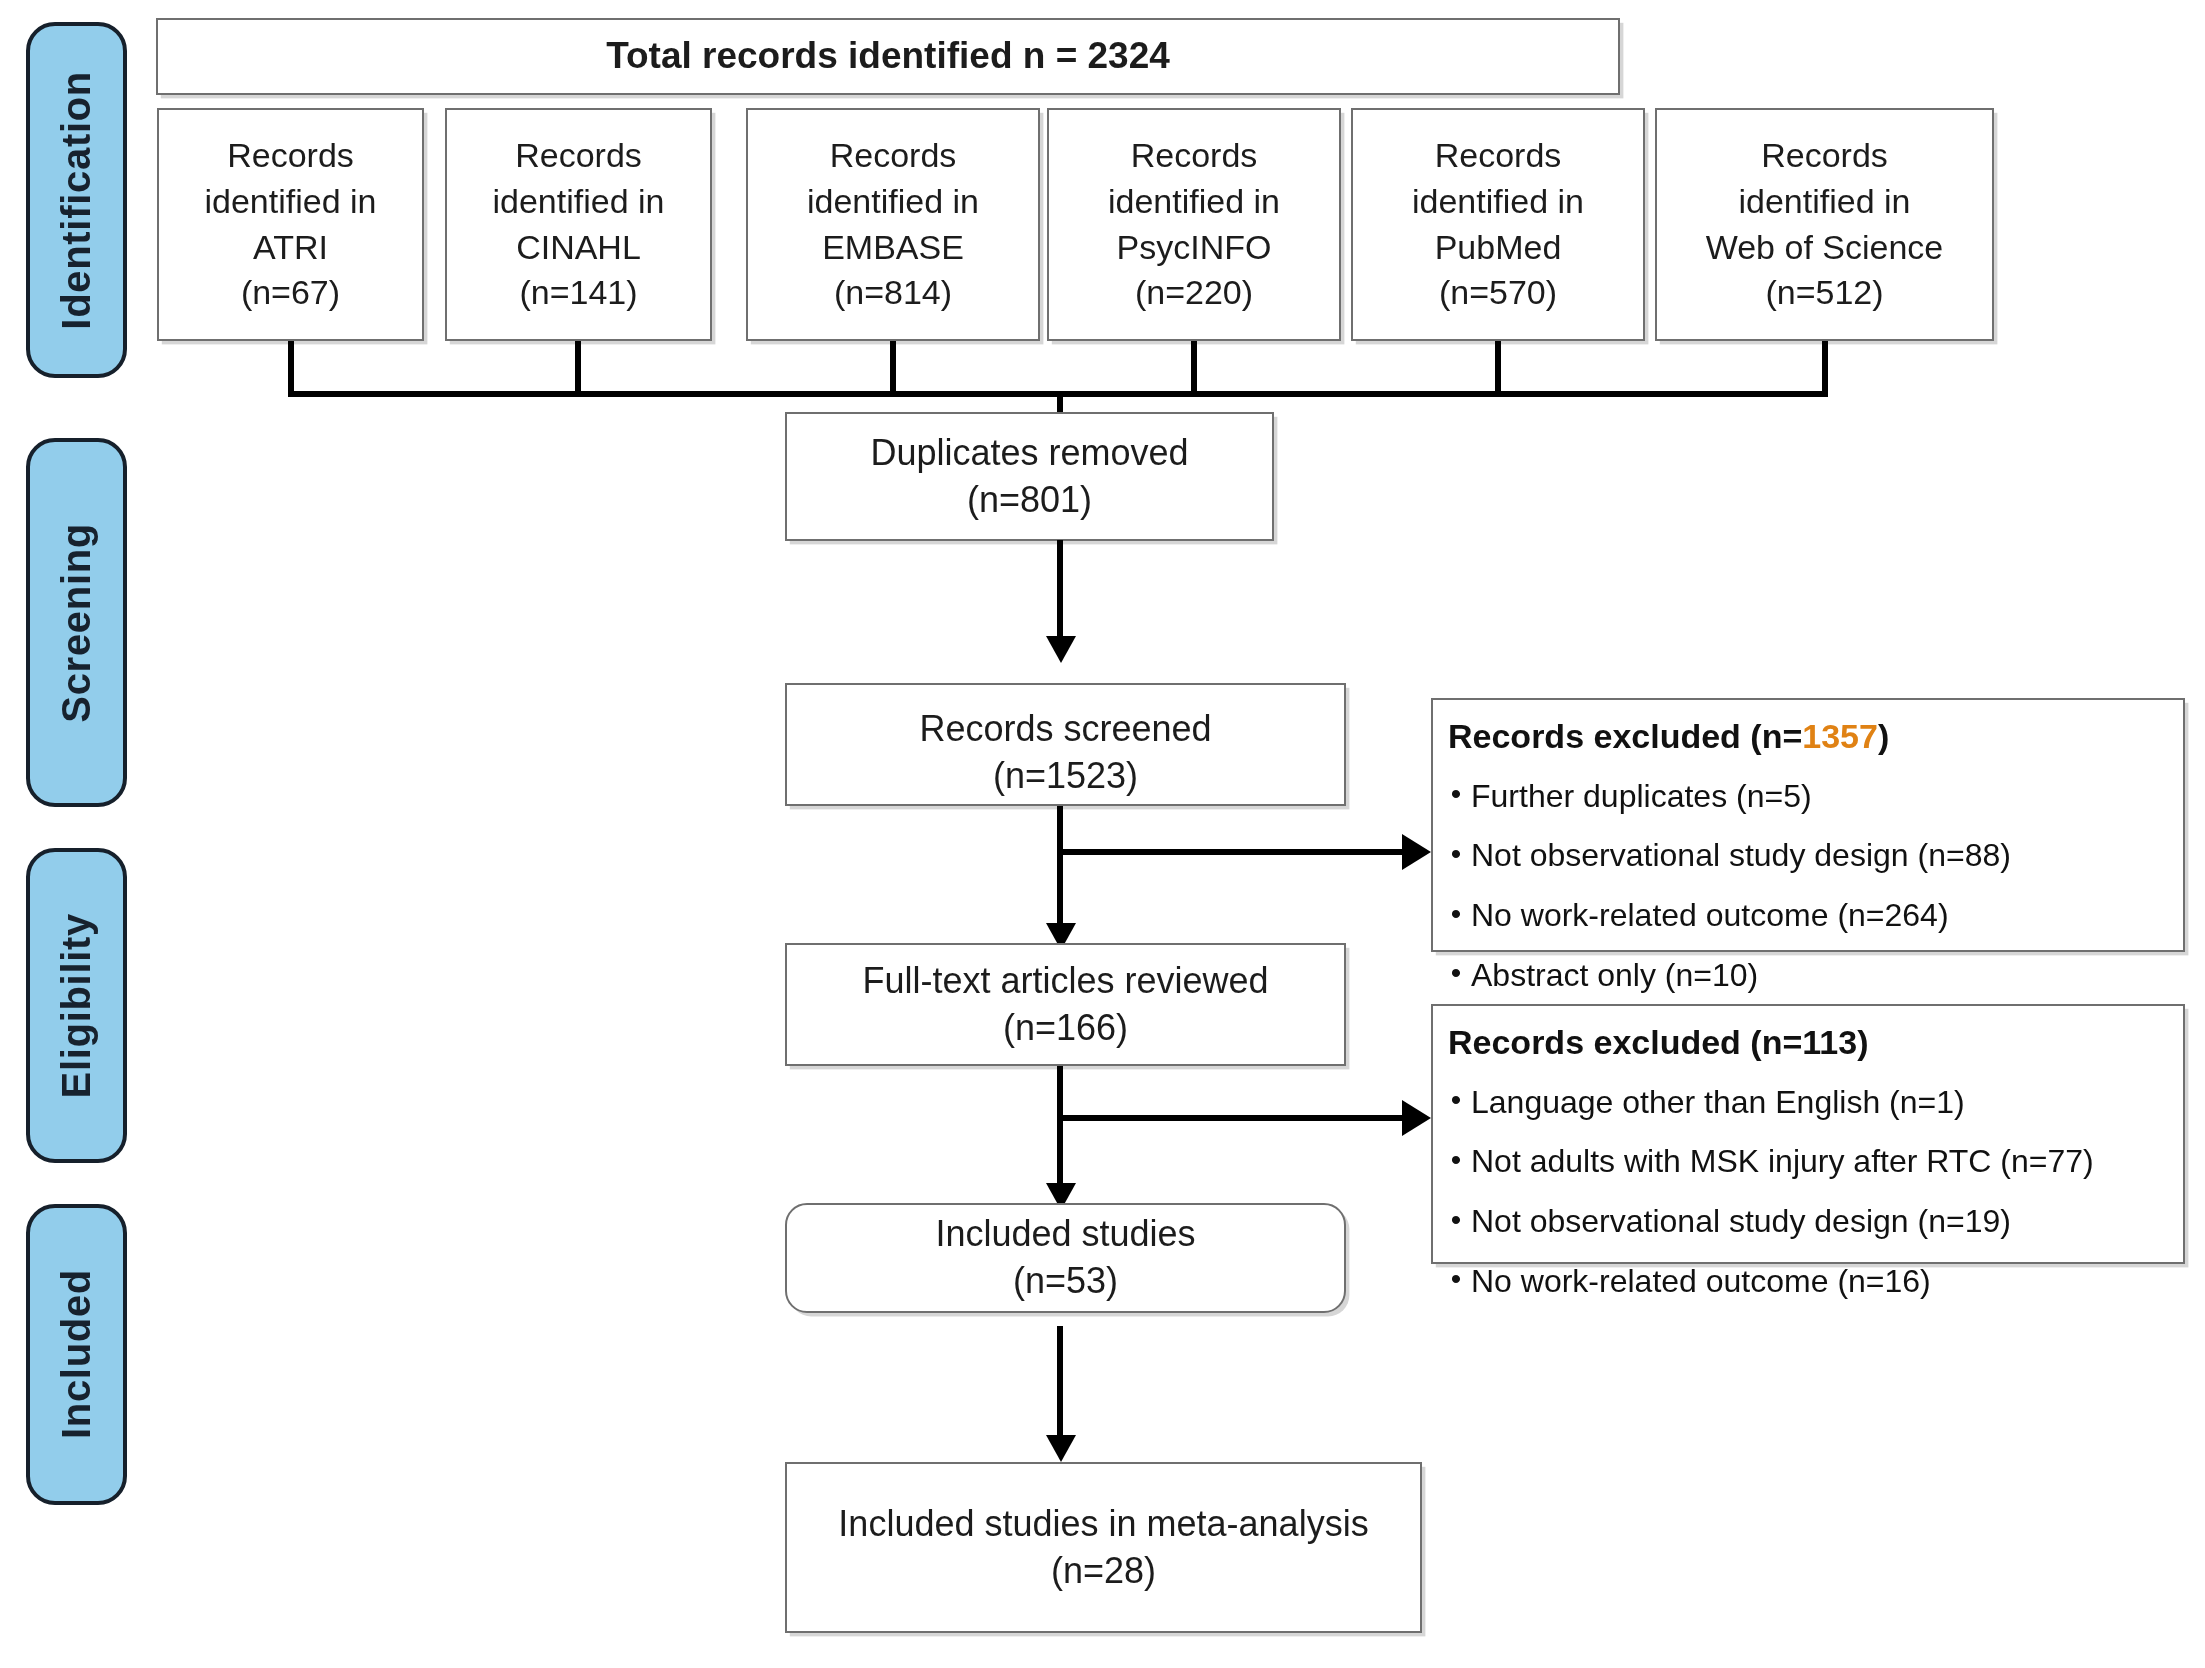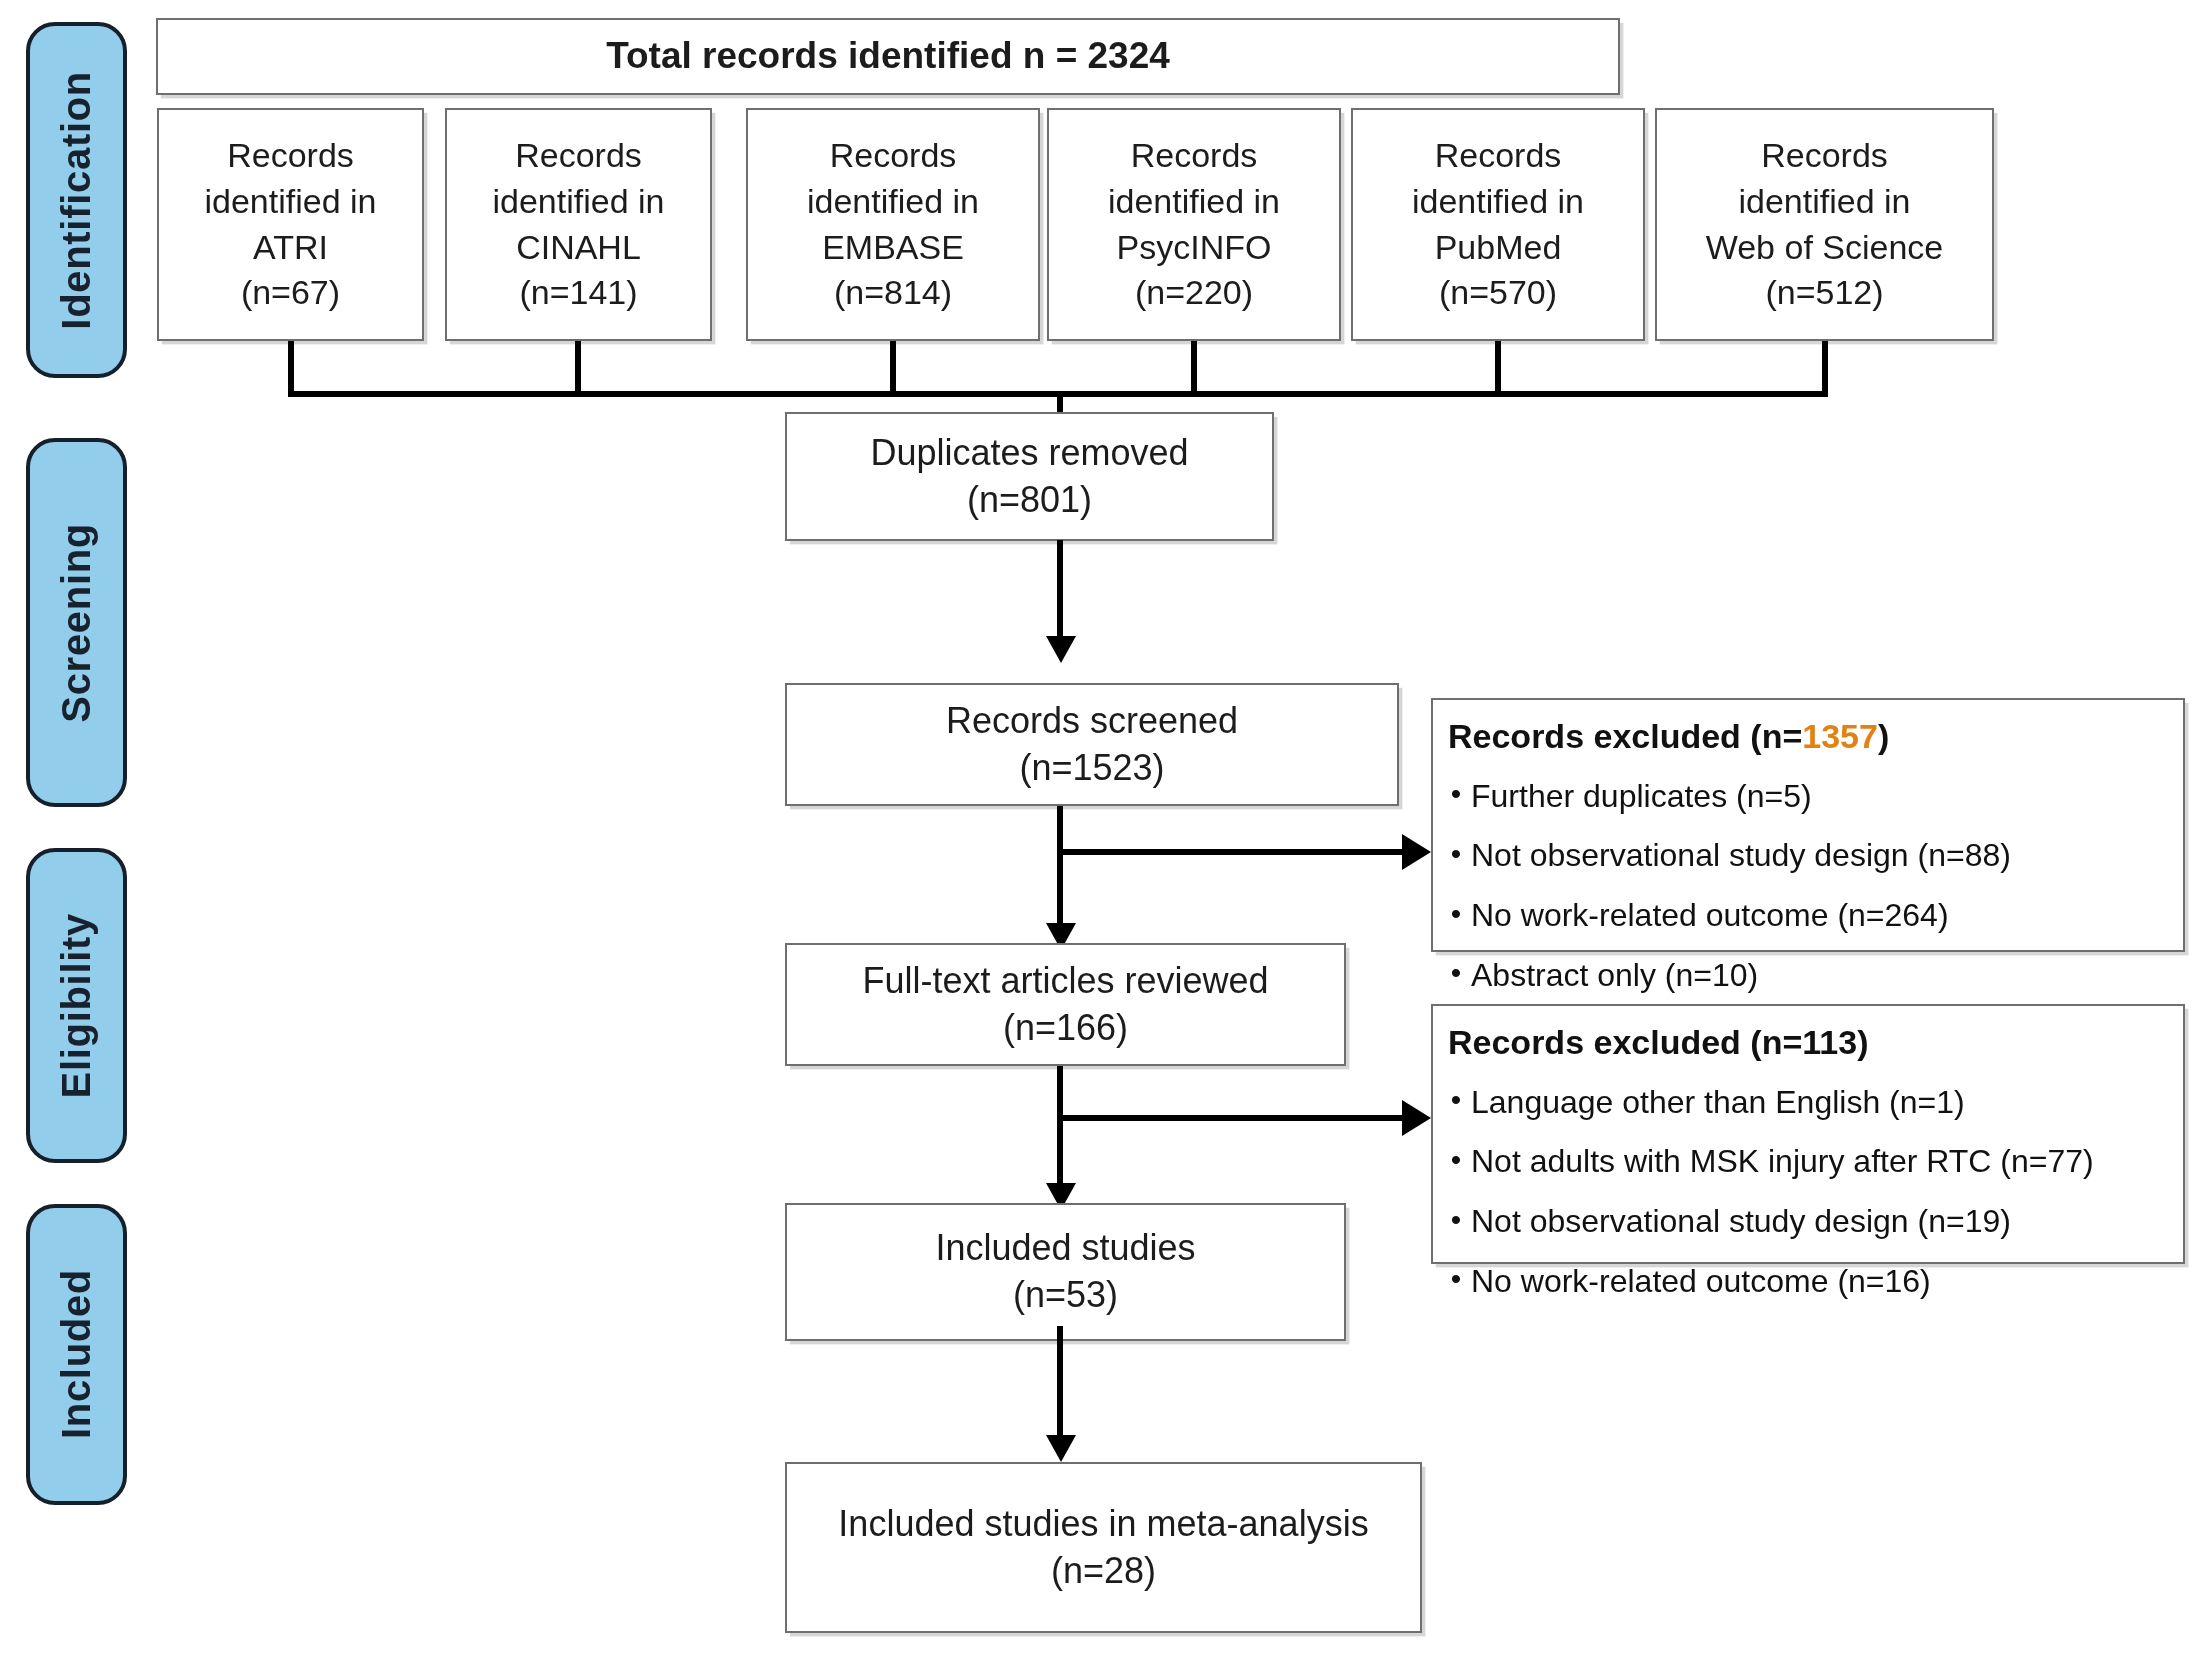--- a/index.html
+++ b/index.html
@@ -213,21 +213,21 @@
   <div class="box" style="left:785px;top:412px;width:489px;height:129px;">
     <div class="inner">
       <div>Duplicates removed</div>
       <div>(n=801)</div>
     </div>
   </div>
 
   <div class="vline" style="left:1057px;top:540px;height:103px;"></div>
   <div class="arrow-down" style="left:1046px;top:636px;"></div>
 
-  <div class="box" style="left:785px;top:683px;width:614px;height:123px;">
+  <div class="box" style="left:785px;top:683px;width:561px;height:123px;align-items:flex-end;">
     <div class="inner">
       <div>Records screened</div>
       <div>(n=1523)</div>
     </div>
   </div>
 
   <div class="vline" style="left:1057px;top:806px;height:137px;"></div>
   <div class="arrow-down" style="left:1046px;top:923px;"></div>
 
   <div class="hline" style="left:1057px;top:849px;width:349px;"></div>
@@ -263,21 +263,21 @@
       <span>Records excluded (n=</span><span>113</span><span>)</span>
     </div>
     <ul>
       <li>Language other than English (n=1)</li>
       <li>Not adults with MSK injury after RTC (n=77)</li>
       <li>Not observational study design (n=19)</li>
       <li>No work-related outcome (n=16)</li>
     </ul>
   </div>
 
-  <div class="box" style="left:785px;top:1203px;width:561px;height:138px;">
+  <div class="box" style="left:785px;top:1203px;width:561px;height:110px;border-radius:22px;">
     <div class="inner">
       <div>Included studies</div>
       <div>(n=53)</div>
     </div>
   </div>
 
   <div class="vline" style="left:1057px;top:1326px;height:120px;"></div>
   <div class="arrow-down" style="left:1046px;top:1435px;"></div>
 
   <div class="box" style="left:785px;top:1462px;width:637px;height:171px;">

